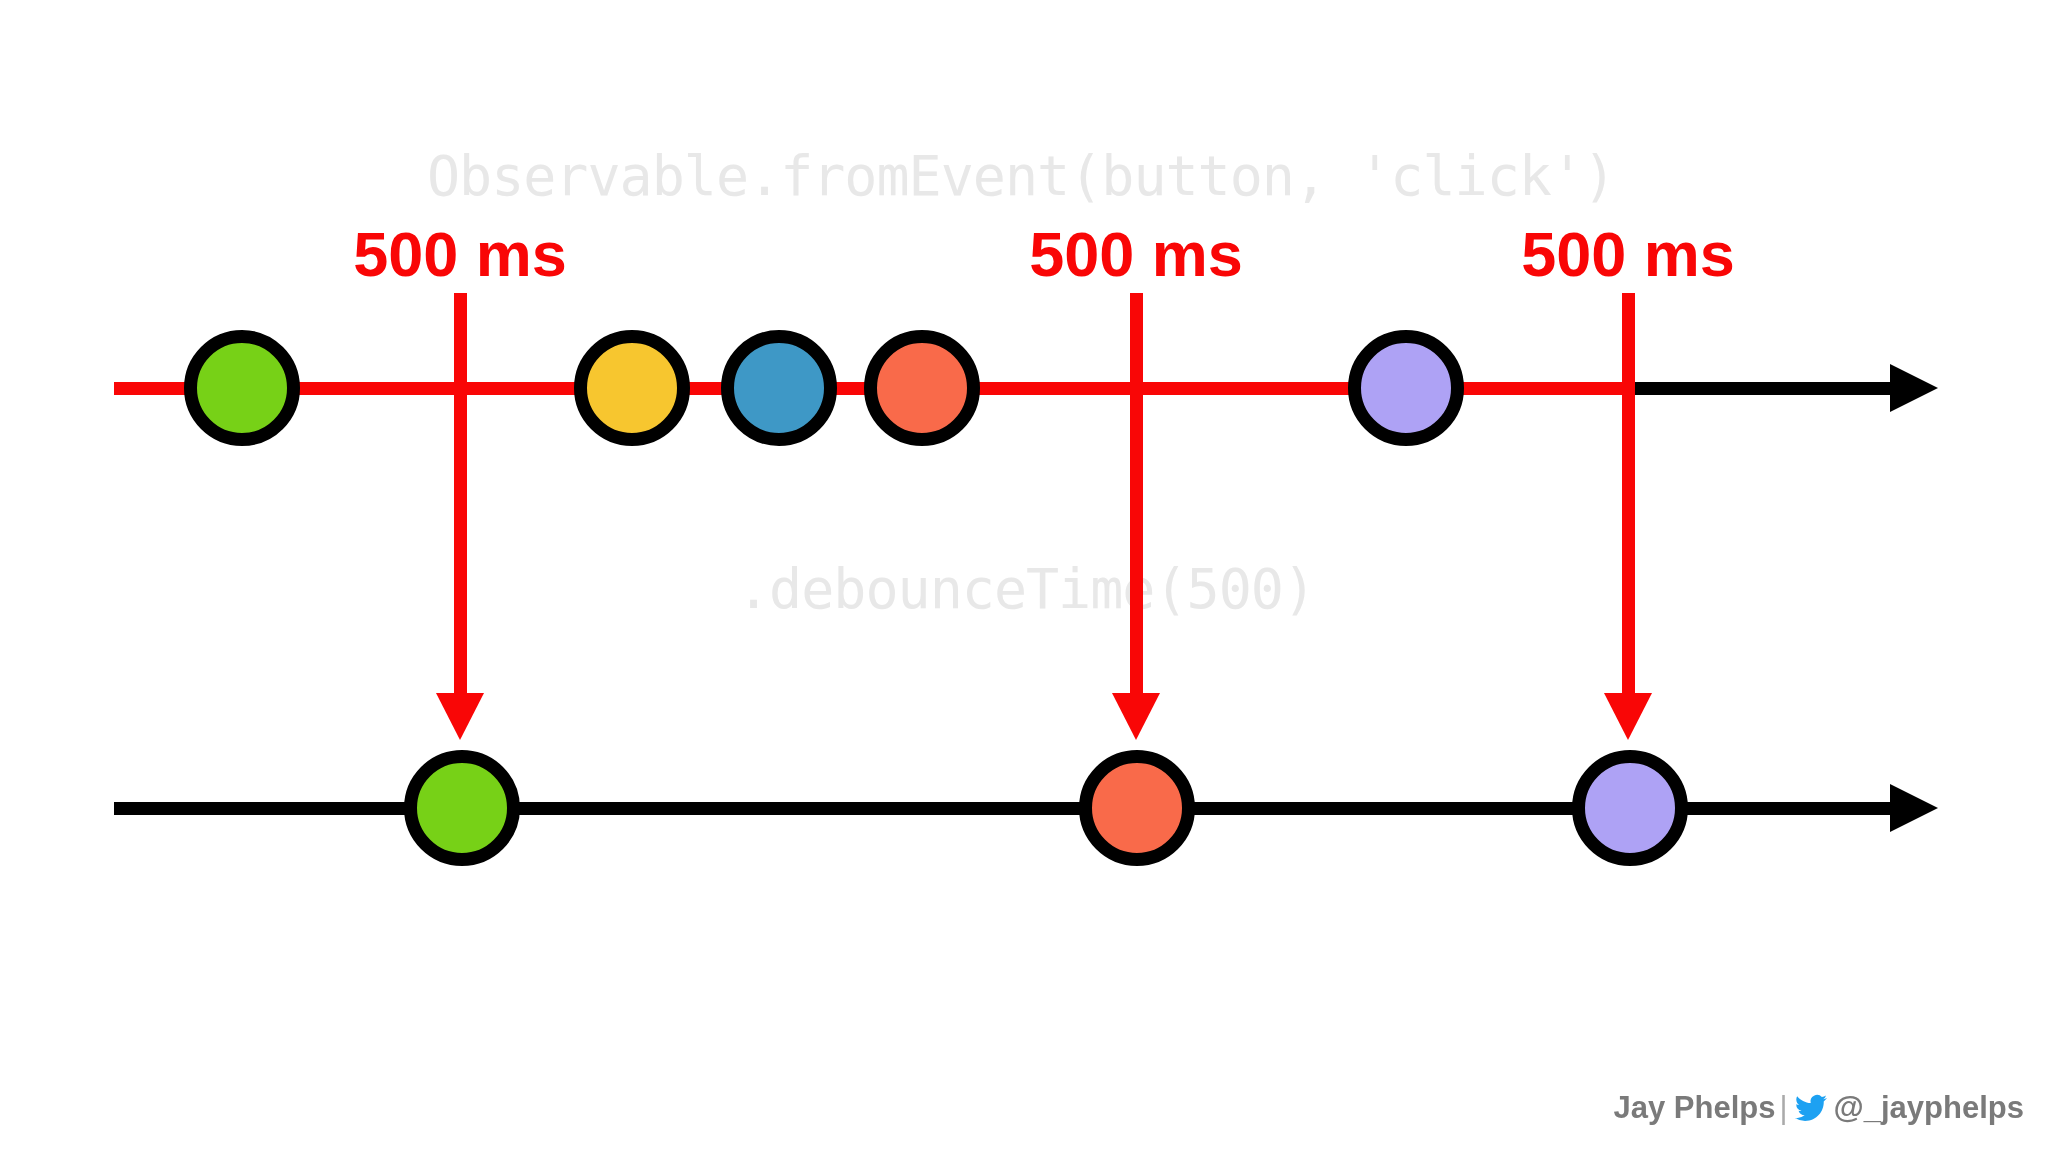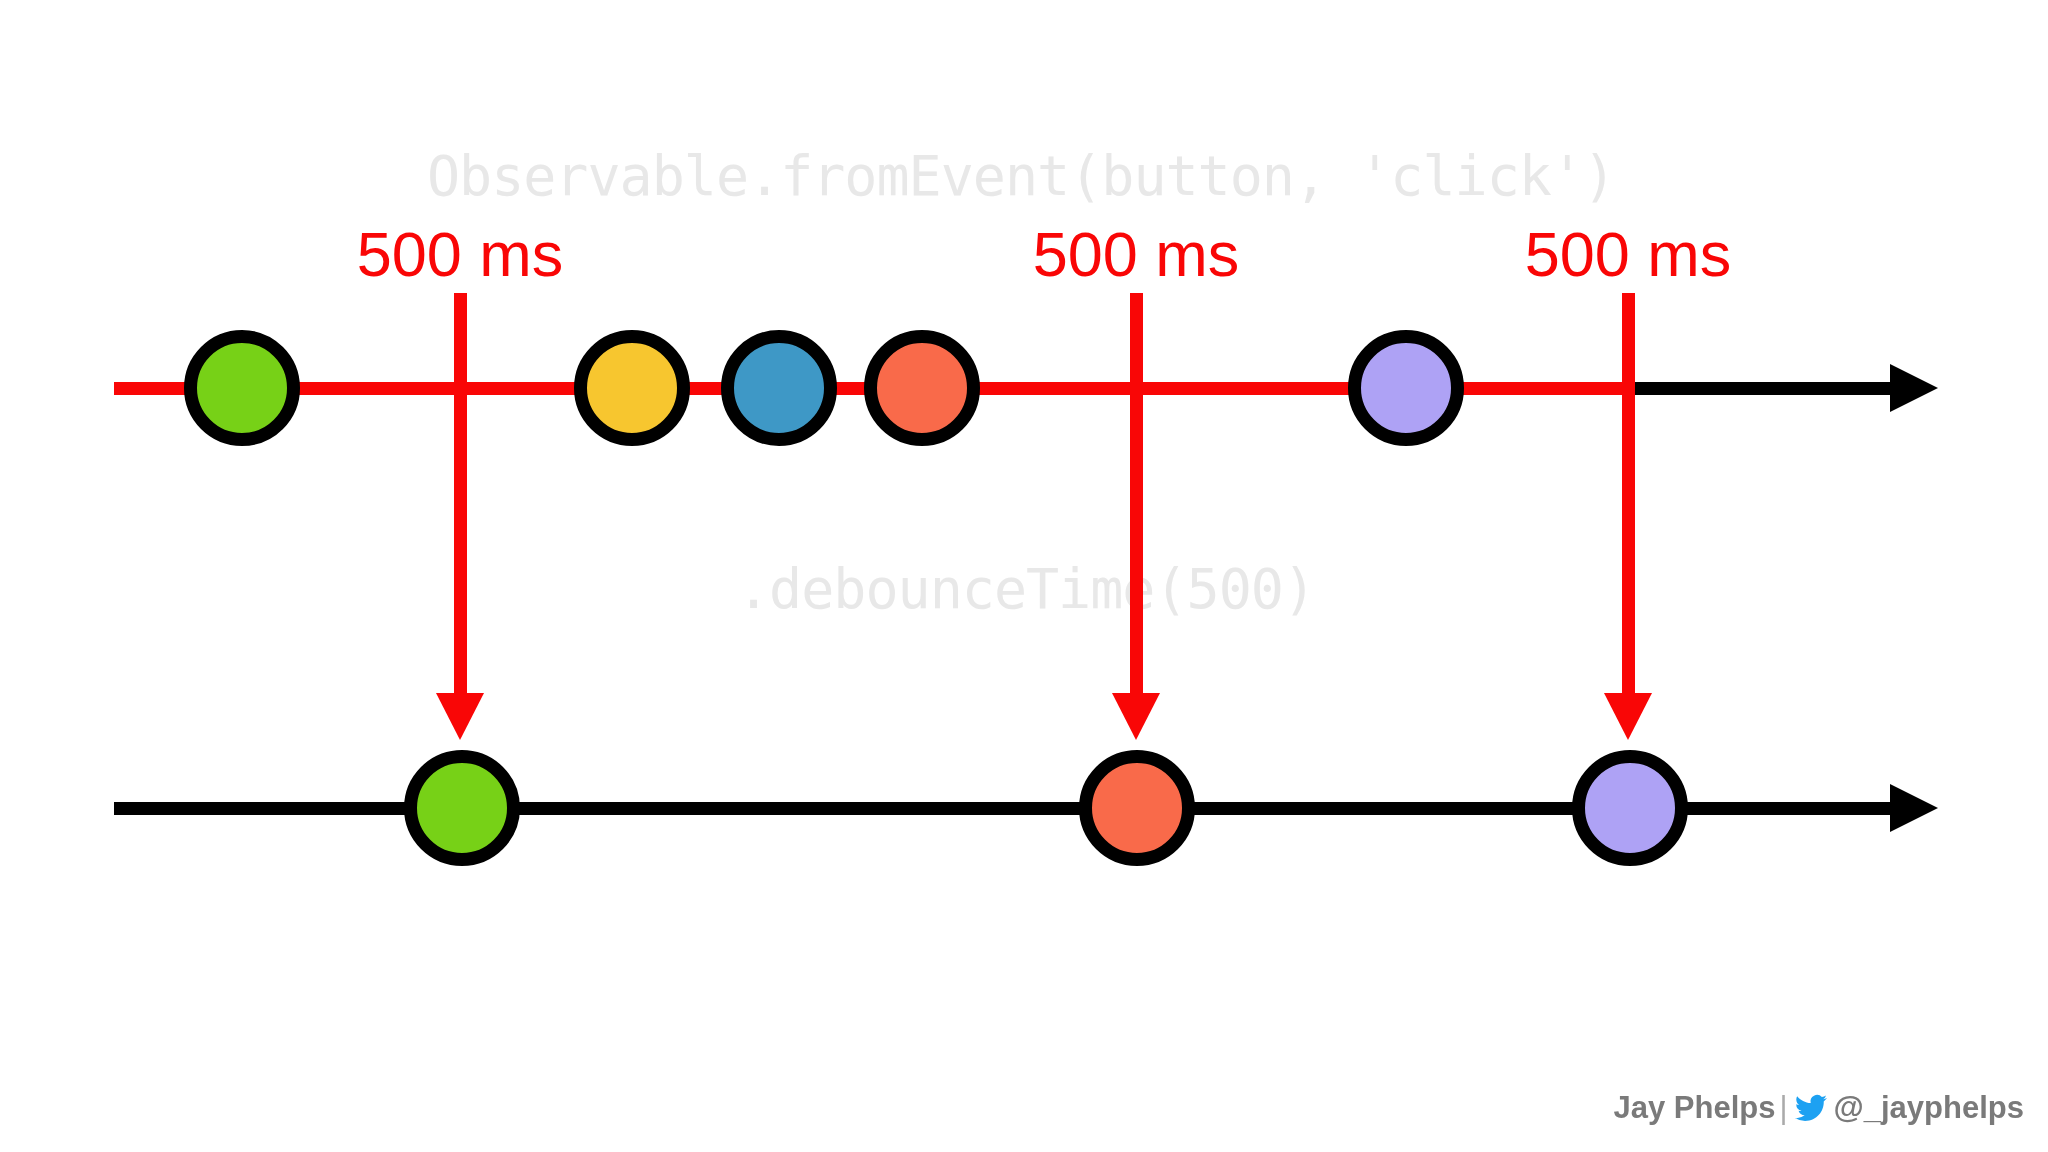--- a/index.html
+++ b/index.html
@@ -34,21 +34,21 @@
     width:116px;height:116px;
     box-sizing:border-box;
     border:13px solid #000;
     border-radius:50%;
     z-index:3;
   }
   .debounce-label{
     position:absolute;
     transform:translateX(-50%);
     font-size:63px;
-    font-weight:normal;
+    font-weight:bold;
     white-space:nowrap;
     z-index:2;
   }
   #attribution{
     position:absolute;
     right:24px;bottom:26px;
     display:flex;align-items:center;gap:4px;
     font-size:31px;font-weight:bold;
     z-index:4;
   }

